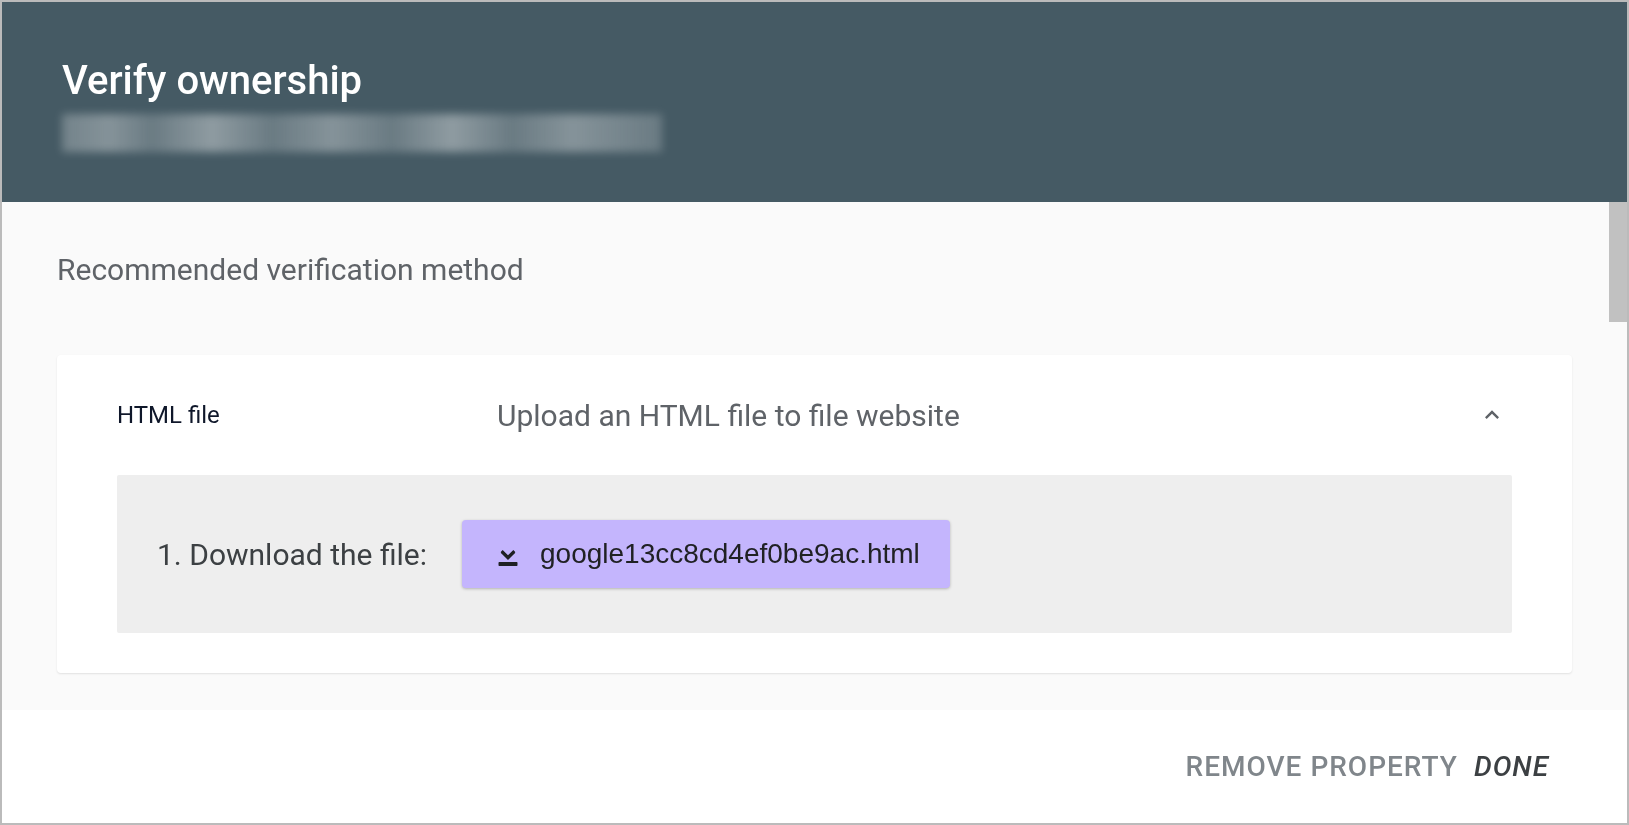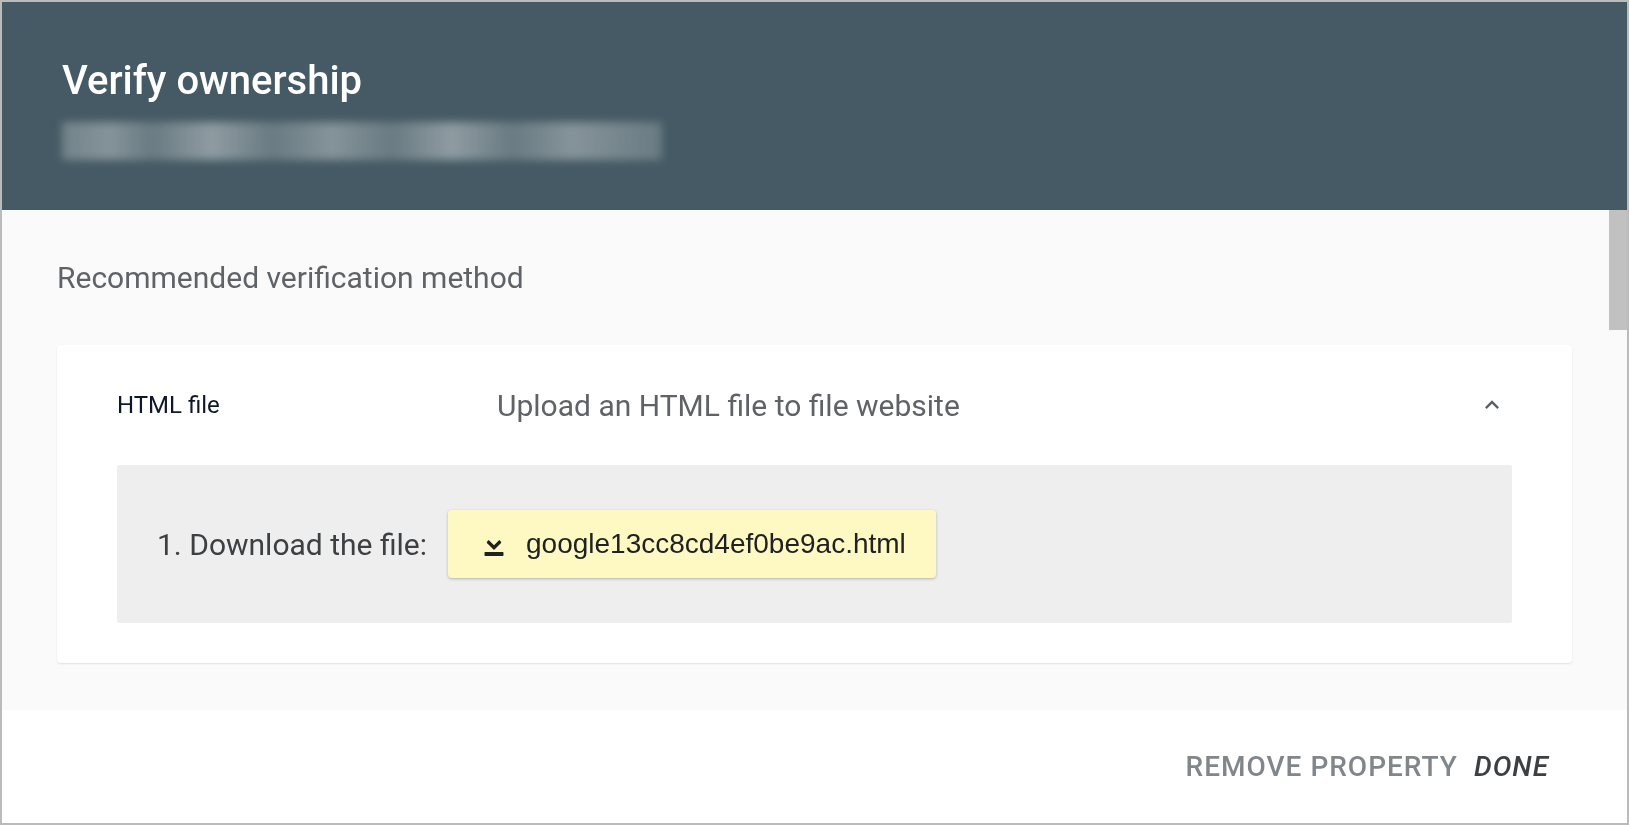--- a/index.html
+++ b/index.html
@@ -28,21 +28,21 @@
     .header {
       background: #455a64;
       padding: 55px 60px 50px 60px;
       flex-shrink: 0;
     }
     
     .header-title {
       color: #ffffff;
       font-size: 40px;
       font-weight: 500;
-      margin-bottom: 18px;
+      margin-bottom: 10px;
     }
     
     .header-subtitle {
       width: 600px;
       height: 38px;
       background: linear-gradient(90deg, 
         rgba(255,255,255,0.25) 0%, 
         rgba(255,255,255,0.35) 8%, 
         rgba(255,255,255,0.2) 15%,
         rgba(255,255,255,0.4) 25%,
@@ -74,21 +74,21 @@
     
     .content::-webkit-scrollbar-thumb {
       background: #c1c1c1;
       border-radius: 2px;
     }
     
     .section-label {
       color: #5f6368;
       font-size: 30px;
       font-weight: 400;
-      margin-bottom: 50px;
+      margin-bottom: 68px;
     }
     
     .method-card {
       background: #ffffff;
       border-radius: 4px;
       box-shadow: 0 1px 2px rgba(0,0,0,0.1);
       overflow: hidden;
     }
     
     .method-header {
@@ -131,33 +131,33 @@
     .method-body {
       padding: 0 60px 40px 60px;
     }
     
     .step-container {
       background: #eeeeee;
       border-radius: 2px;
       padding: 45px 40px;
       display: flex;
       align-items: center;
-      gap: 21px;
+      gap: 35px;
     }
     
     .step-label {
       color: #3c4043;
       font-size: 30px;
       font-weight: 400;
     }
     
     .download-button {
       display: inline-flex;
       gap: 16px;
-      background: #fef9c3;
+      background: #c4b5fd;
       border: none;
       border-radius: 4px;
       padding: 18px 30px;
       cursor: pointer;
       box-shadow: 0 1px 3px rgba(0,0,0,0.25);
     }
     
     .download-icon {
       width: 32px;
       height: 32px;

